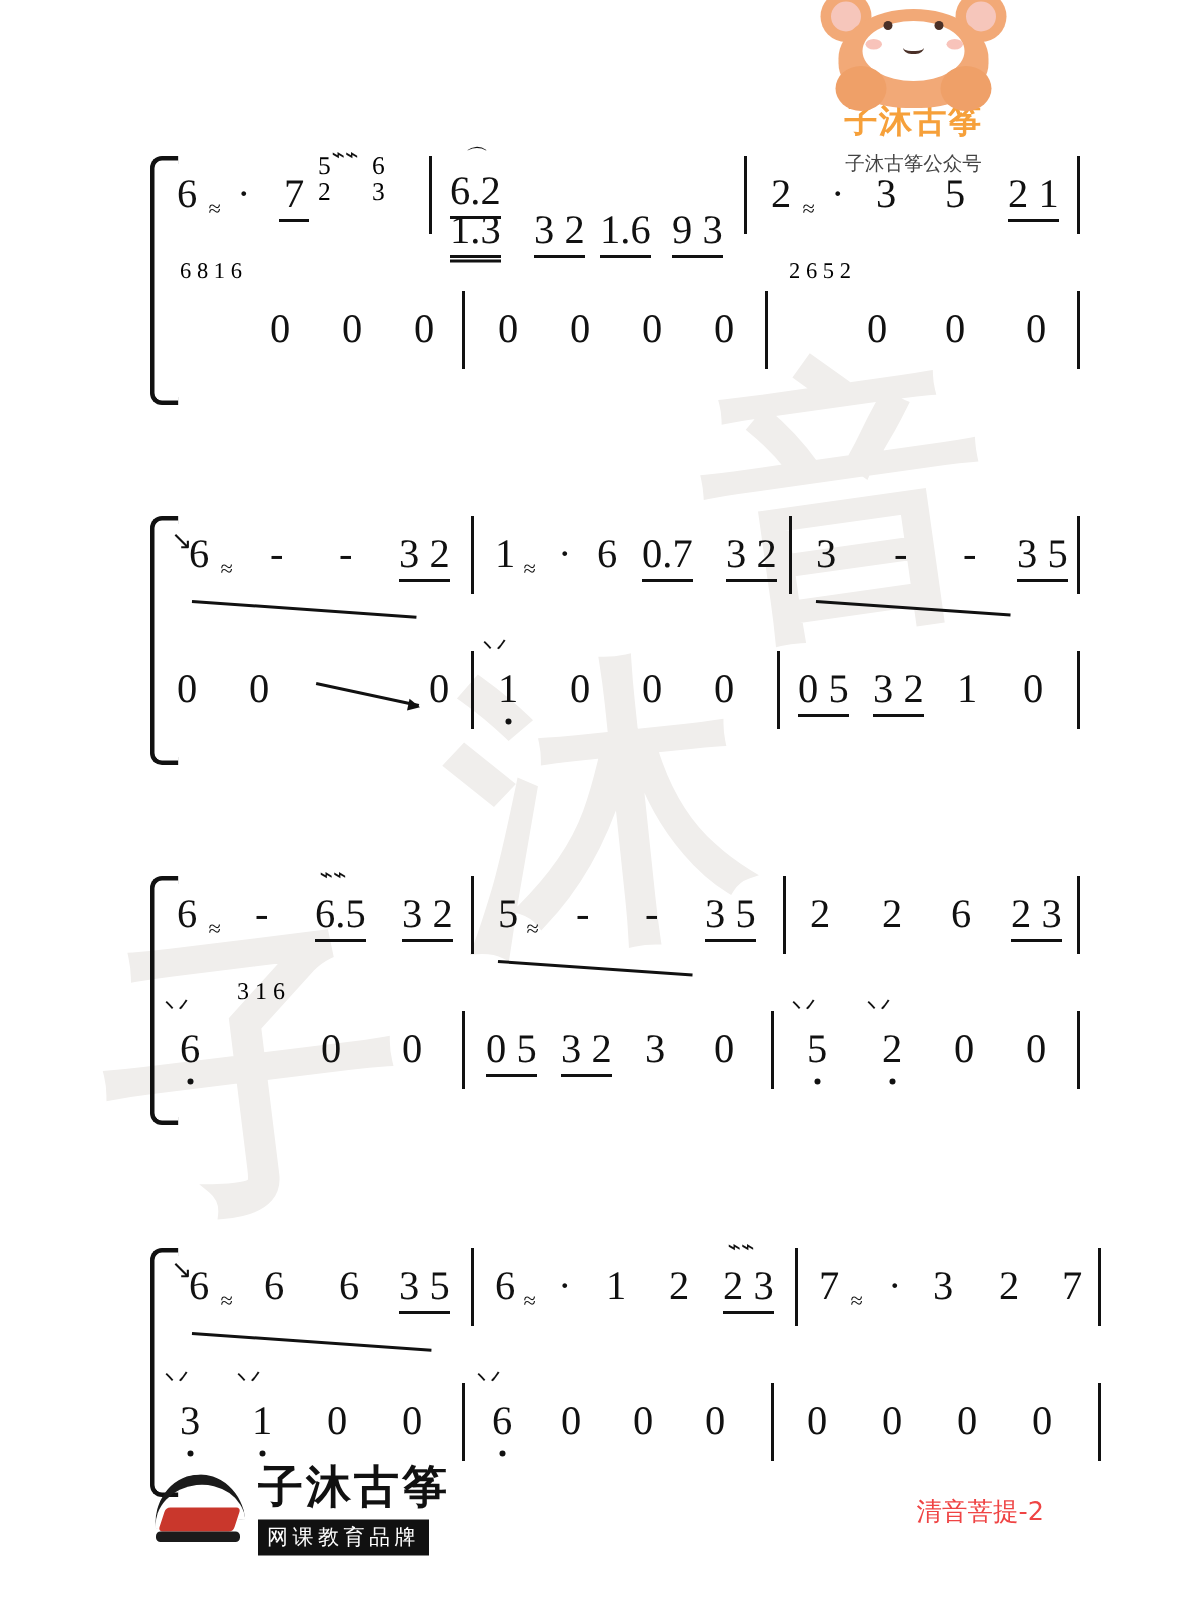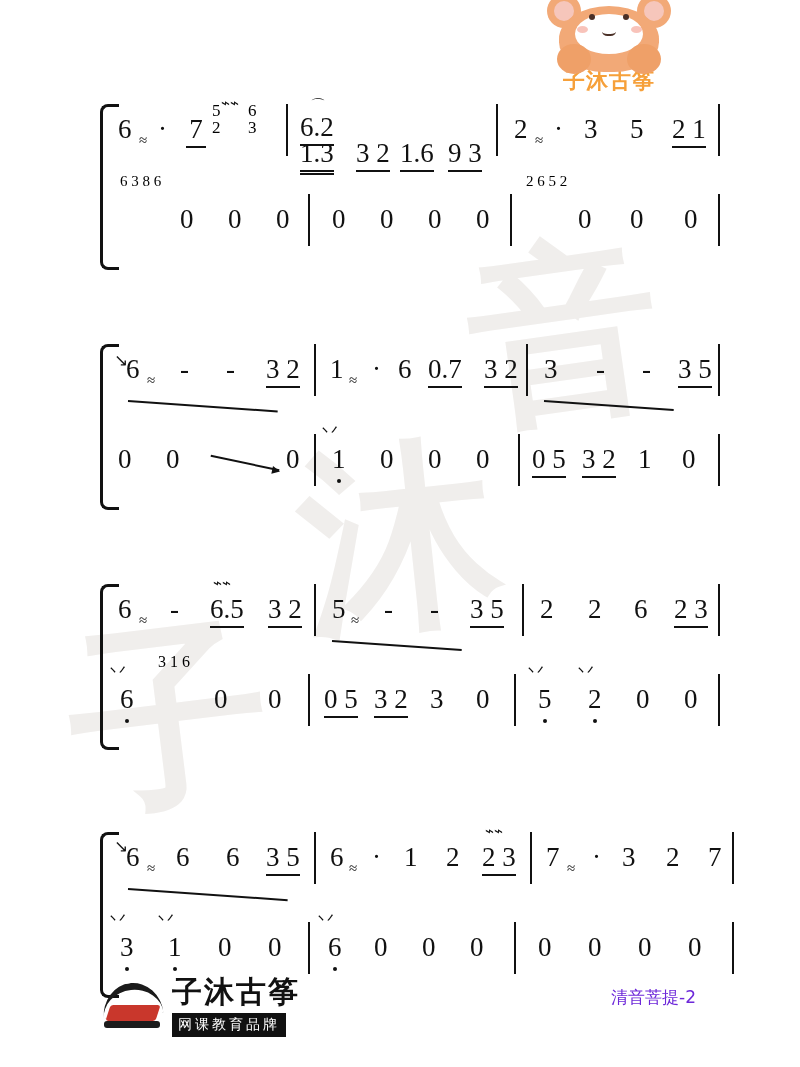--- a/index.html
+++ b/index.html
@@ -170,21 +170,21 @@
   }
   .brand-bottom .txt-main{
     font-size:30px;font-weight:bold;color:#111;letter-spacing:2px;
     font-family:"DejaVu Sans", sans-serif;line-height:1;
   }
   .brand-bottom .txt-sub{
     margin-top:6px;font-size:14px;color:#fff;background:#111;padding:3px 6px;letter-spacing:3px;
     font-family:"DejaVu Sans", sans-serif;display:inline-block;
   }
   .page-label{
-    position:absolute;right:104px;bottom:58px;font-size:17px;color:#6d28d9;
+    position:absolute;right:104px;bottom:48px;font-size:17px;color:#ef4444;
     font-family:"DejaVu Sans", sans-serif;z-index:5;
   }
 </style>
 </head>
 <body>
 
 <div class="watermark wm1">音</div>
 <div class="watermark wm2">沐</div>
 <div class="watermark wm3">子</div>
 
@@ -200,20 +200,21 @@
     <div class="bear-face"></div>
     <div class="bear-eye l"></div>
     <div class="bear-eye r"></div>
     <div class="bear-cheek l"></div>
     <div class="bear-cheek r"></div>
     <div class="bear-mouth"></div>
     <div class="bear-arm l"></div>
     <div class="bear-arm r"></div>
   </div>
   <div class="brand-chs">子沐古筝</div>
+  <div class="brand-sub">子沐古筝公众号</div>
 </div>
 
 <div class="score">
 
   <div class="system">
     <div class="brace"></div>
 
     <div class="staff upper">
 
       <span class="cell" style="position:absolute;left:0px;top:18px;">6</span>
@@ -243,21 +244,21 @@
       <span class="vib" style="position:absolute;left:416px;top:34px;">≈</span>
       <span class="cell" style="position:absolute;left:436px;top:18px;">·</span>
       <span class="cell" style="position:absolute;left:466px;top:18px;">3</span>
       <span class="cell" style="position:absolute;left:512px;top:18px;">5</span>
       <span class="cell u1" style="position:absolute;left:554px;top:18px;">2 1</span>
       <div class="barline" style="left:600px;"></div>
     </div>
 
     <div class="staff lower">
       <span class="stack" style="position:absolute;left:2px;top:-14px;font-size:15px;">
-        <span class="sn">6 3 8 6</span>
+        <span class="sn">6 8 1 6</span>
       </span>
       <span class="cell" style="position:absolute;left:62px;top:18px;">0</span>
       <span class="cell" style="position:absolute;left:110px;top:18px;">0</span>
       <span class="cell" style="position:absolute;left:158px;top:18px;">0</span>
       <div class="barline" style="left:190px;"></div>
 
       <span class="cell" style="position:absolute;left:214px;top:18px;">0</span>
       <span class="cell" style="position:absolute;left:262px;top:18px;">0</span>
       <span class="cell" style="position:absolute;left:310px;top:18px;">0</span>
       <span class="cell" style="position:absolute;left:358px;top:18px;">0</span>

